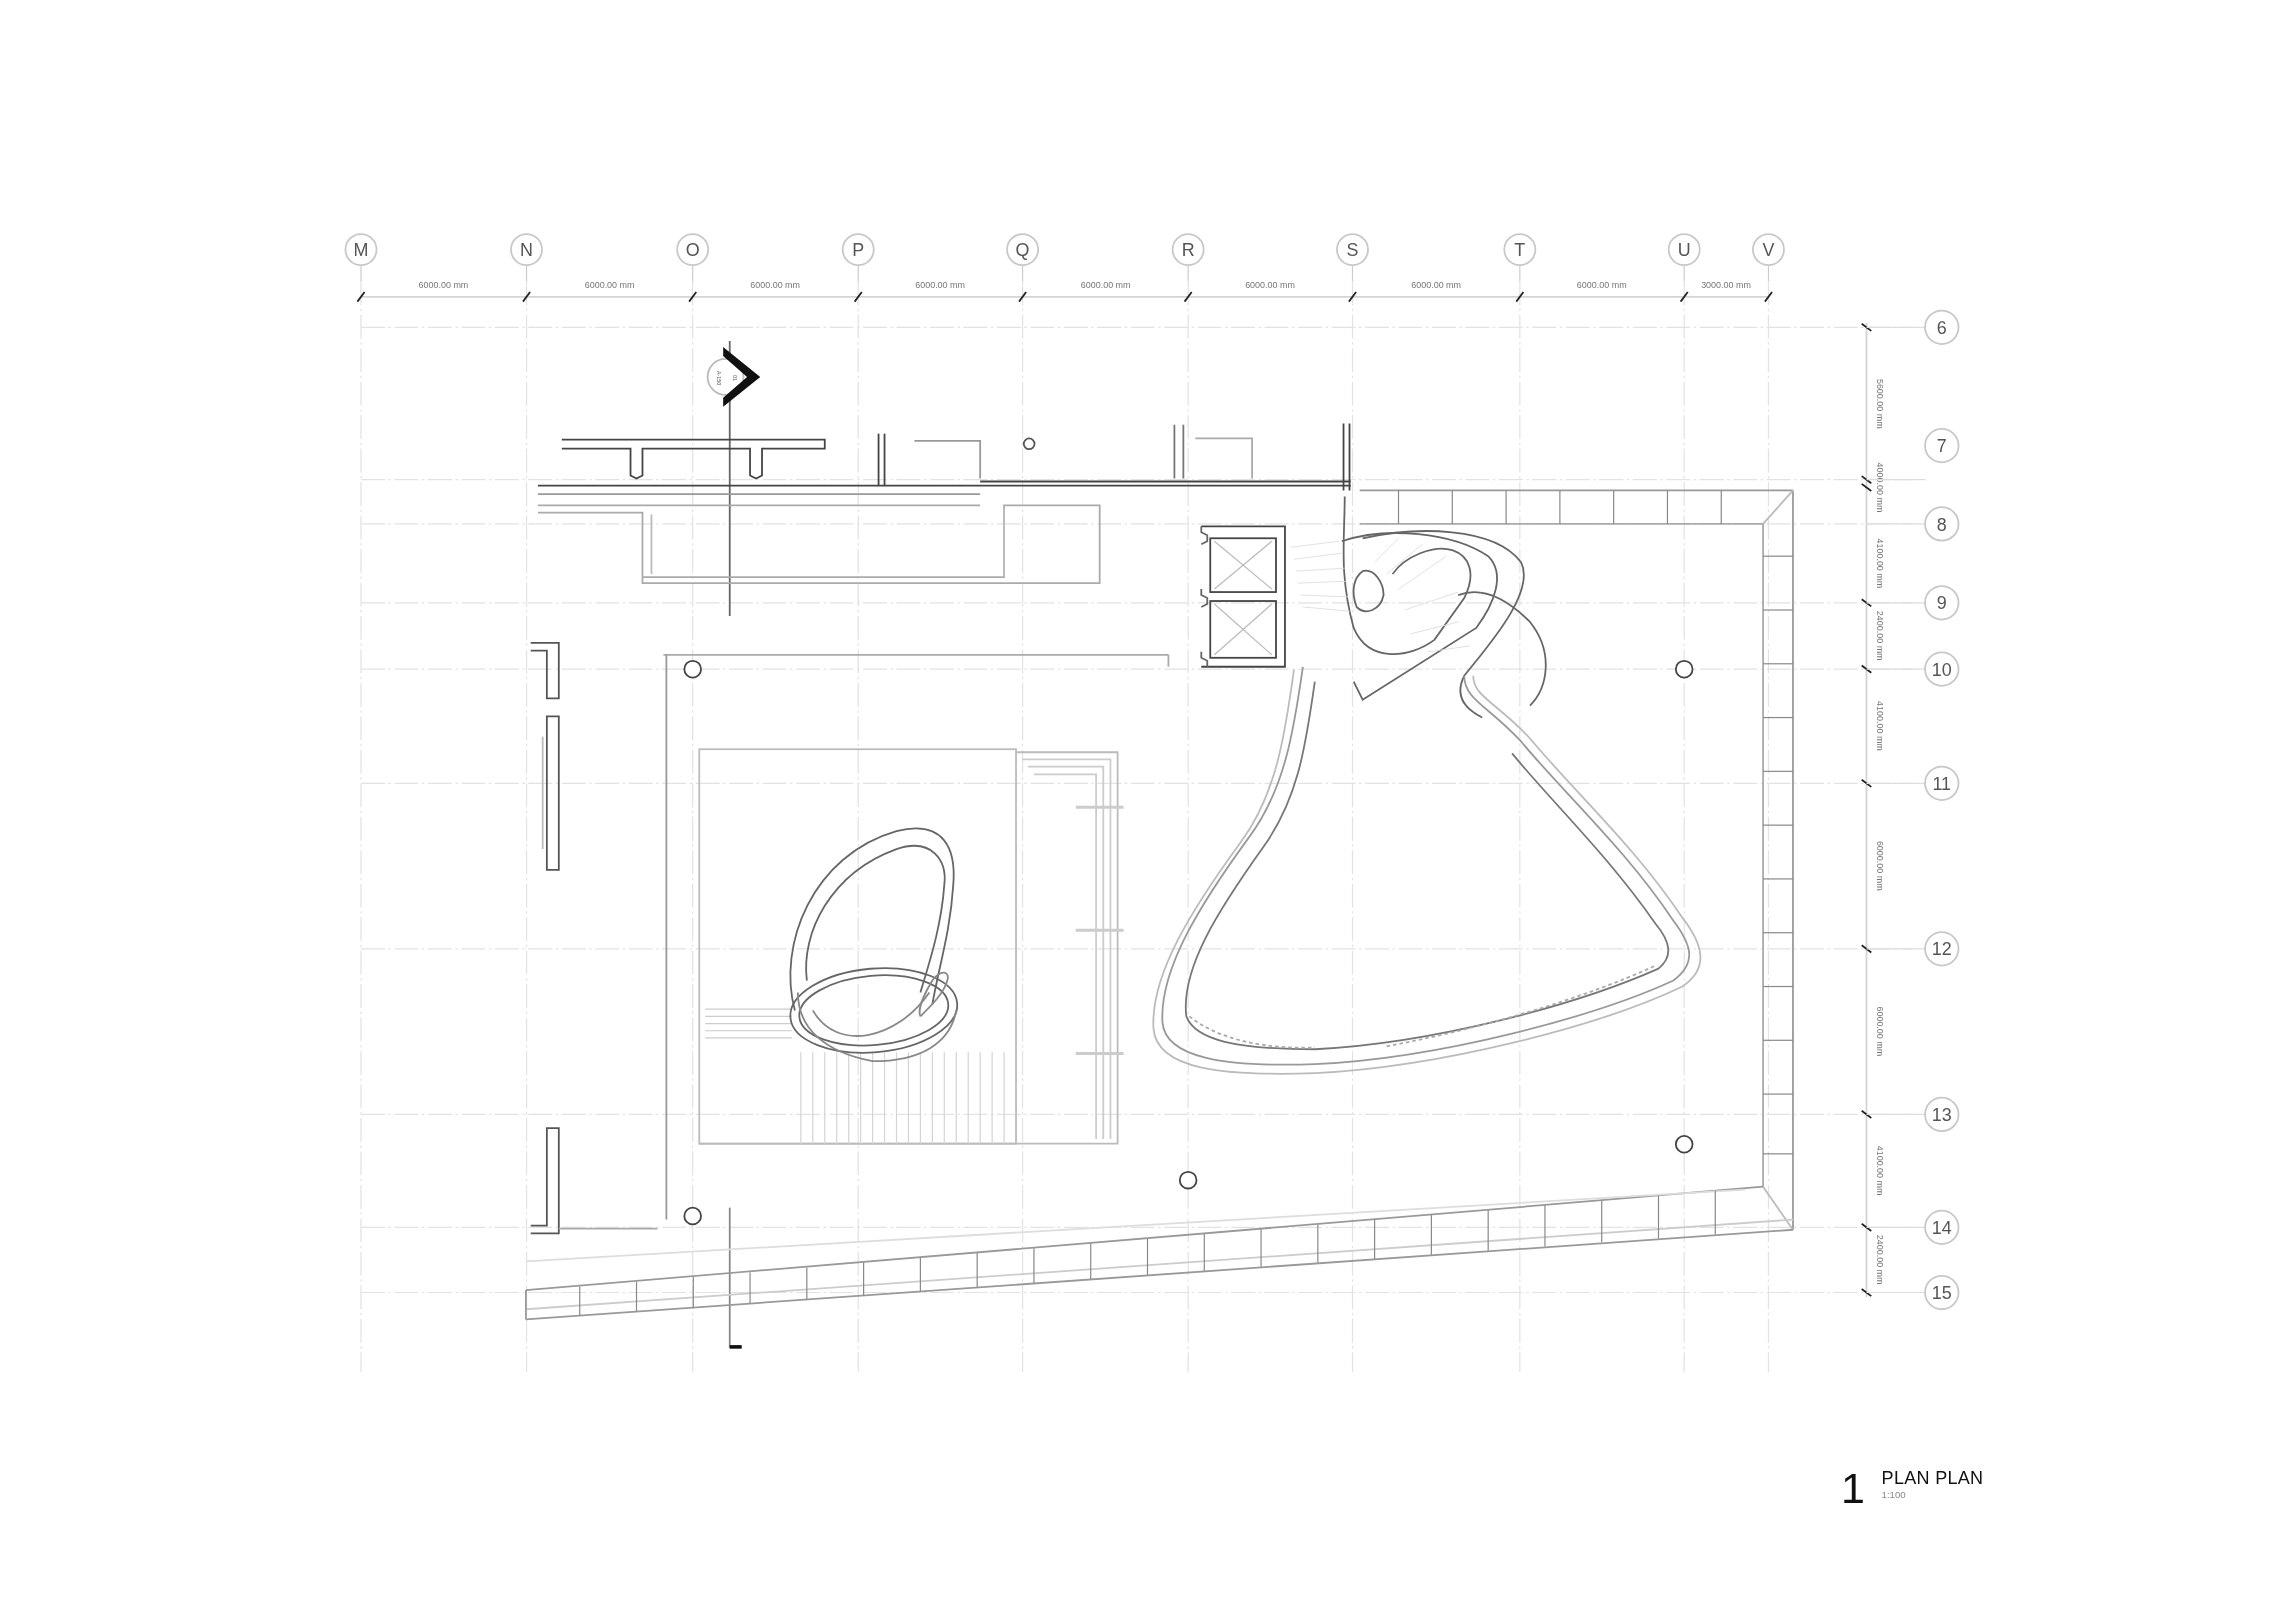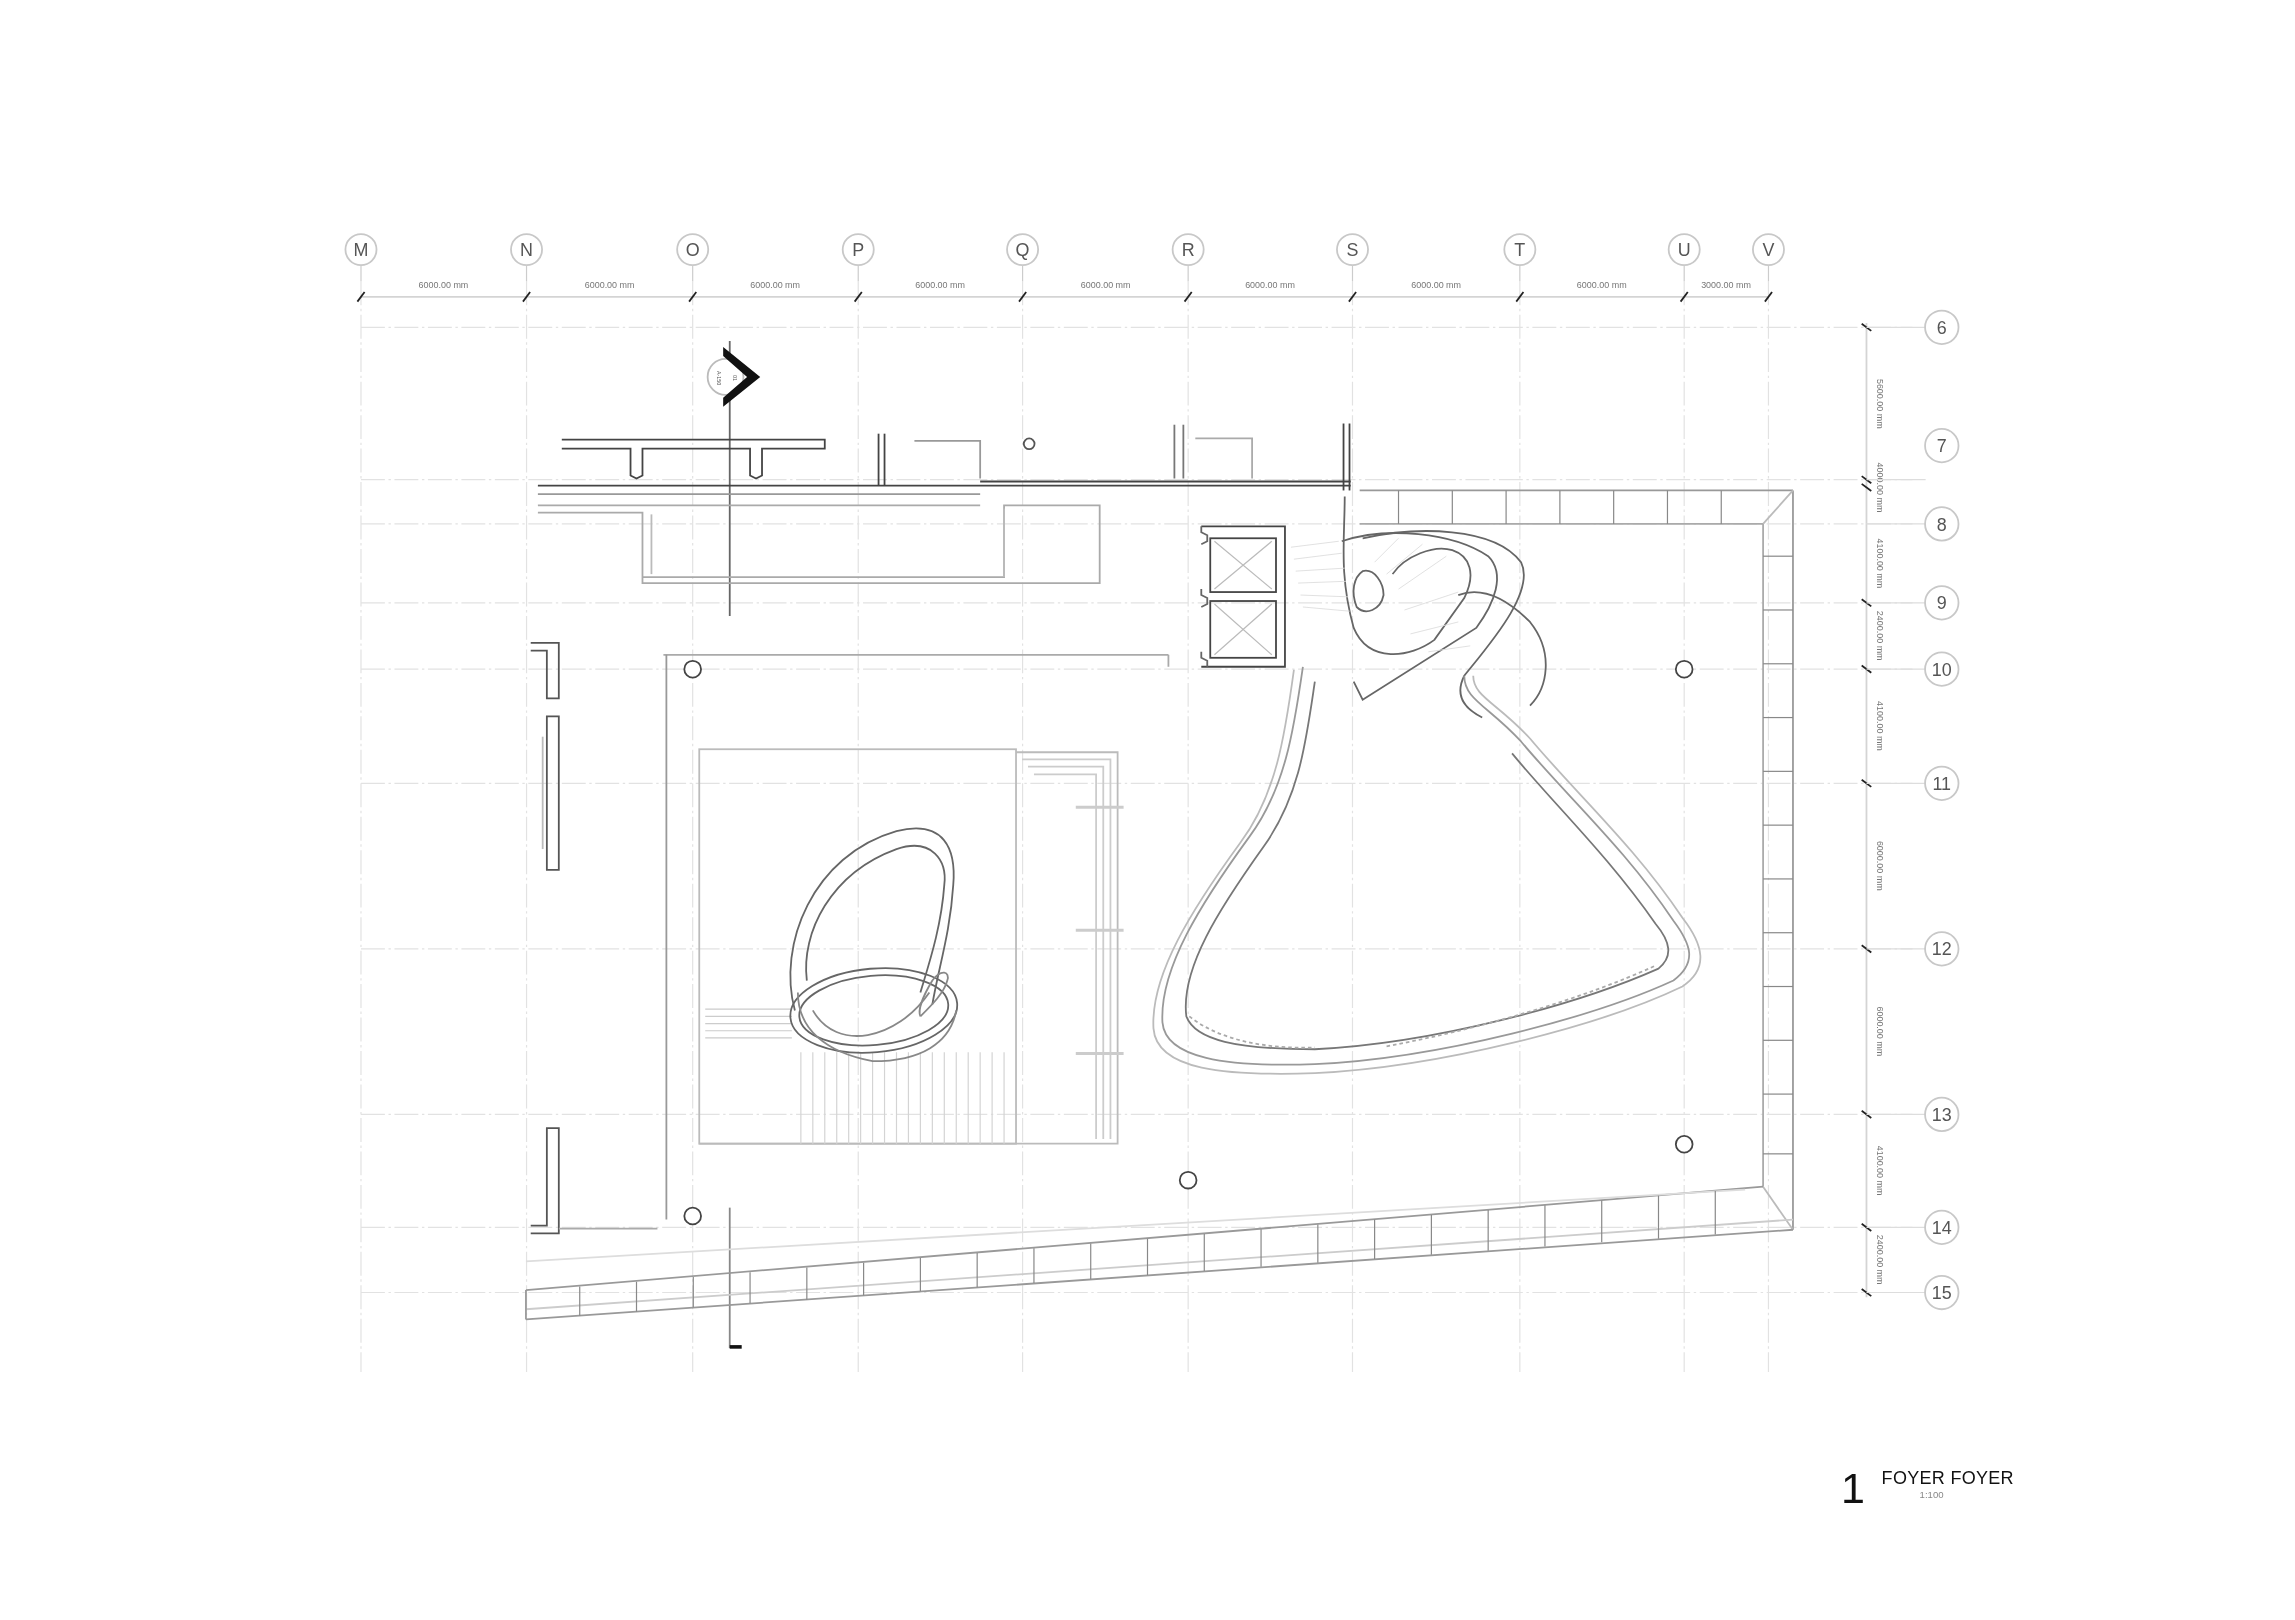--- a/index.html
+++ b/index.html
@@ -4,21 +4,21 @@
 <style>
   html, body { margin: 0; padding: 0; background: #ffffff; }
   body { width: 2295px; height: 1621px; position: relative; overflow: hidden;
          font-family: "Liberation Sans", sans-serif; }
   #plan { position: absolute; left: 0; top: 0; }
   .bubble-text { font-family: "Liberation Sans", sans-serif; font-size: 30px; fill: #555; text-anchor: middle; dominant-baseline: central; }
   .dim-text { font-family: "Liberation Sans", sans-serif; font-size: 15px; fill: #777; text-anchor: middle; }
   .title-block { position: absolute; left: 1841px; top: 1469px; display: flex; align-items: flex-start; }
   .title-num { font-size: 43px; line-height: 39px; color: #111; margin-right: 16.7px; font-family: "Liberation Sans", sans-serif; }
   .title-main { font-size: 18px; color: #111; letter-spacing: 0.3px; line-height: 19px; font-family: "Liberation Sans", sans-serif; }
-  .title-scale { font-size: 9.6px; color: #888; margin-top: 1.2px; font-family: "Liberation Sans", sans-serif; margin-left: 38px; }
+  .title-scale { font-size: 9.6px; color: #888; margin-top: 1.2px; font-family: "Liberation Sans", sans-serif; }
 </style>
 </head>
 <body>
 
 <svg id="plan" width="2295" height="1621" viewBox="0 0 3840 2711" xmlns="http://www.w3.org/2000/svg">
 
   <g stroke="#e2e2e2" stroke-width="2" stroke-dasharray="40 6 4 6">
     <line x1="604" y1="470" x2="604" y2="2295"></line>
     <line x1="881" y1="470" x2="881" y2="2295"></line>
     <line x1="1159" y1="470" x2="1159" y2="2295"></line>
@@ -403,17 +403,17 @@
       <line x1="2680" y1="2008" x2="2680" y2="2078"></line>
         <line x1="2775" y1="2000" x2="2775" y2="2072"></line>
       <line x1="2870" y1="1992" x2="2870" y2="2065"></line>
     </g>
   </g>
 </svg>
 
 <div class="title-block">
   <div class="title-num">1</div>
   <div>
-    <div class="title-main">FOYER FOYER</div>
+    <div class="title-main">PLAN PLAN</div>
     <div class="title-scale">1:100</div>
   </div>
 </div>
 
 
 </body></html>

